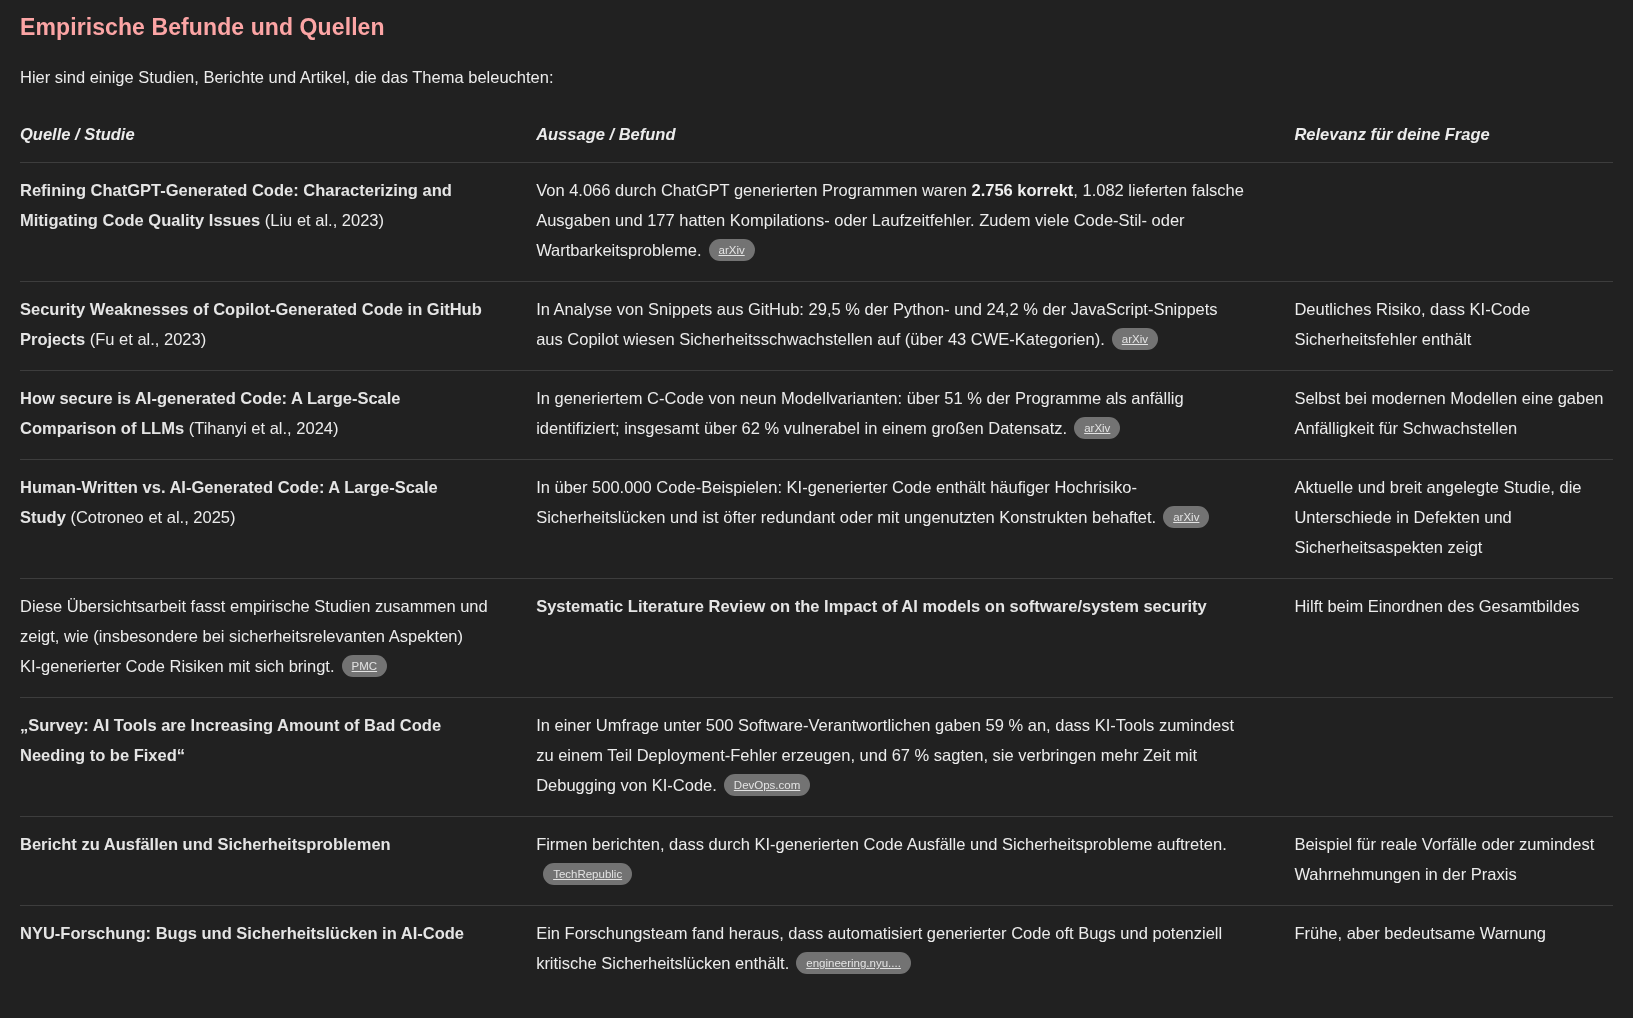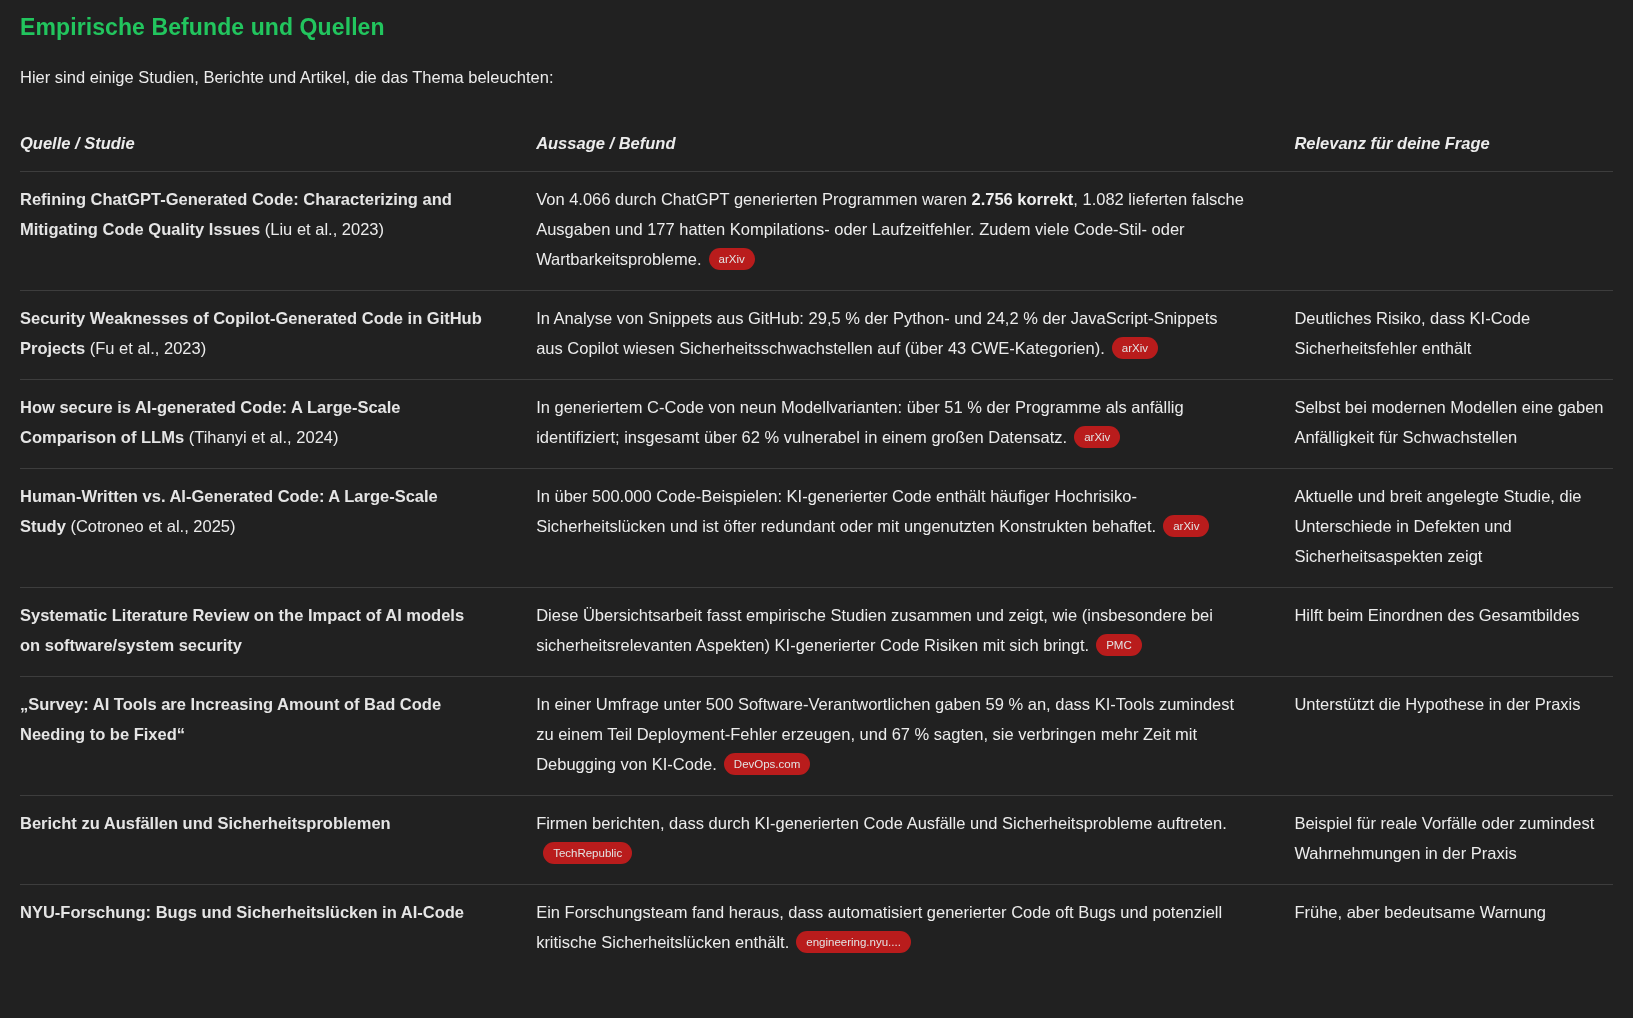--- a/index.html
+++ b/index.html
@@ -13,28 +13,28 @@
   .page {
     width: 1633px;
     height: 1018px;
     box-sizing: border-box;
     padding: 14px 20px 0 20px;
     overflow: hidden;
   }
   .page-title {
     font-size: 23px;
     font-weight: 700;
-    color: #22c55e;
+    color: #fca5a5;
     margin: 0 0 21px 0;
     letter-spacing: 0.1px;
   }
   .intro {
     font-size: 16.5px;
     line-height: 30px;
-    margin: 0 0 36px 0;
+    margin: 0 0 27px 0;
     color: #ececec;
   }
   .studies-table {
     width: 100%;
   }
   .trow {
     display: grid;
     grid-template-columns: 32.4% 47.6% 20%;
     border-bottom: 1px solid #3d3d3d;
   }
@@ -59,31 +59,32 @@
   .study-title {
     font-weight: 700;
     color: #e5e5e5;
   }
   .bold {
     font-weight: 700;
     color: #f0f0f0;
   }
   .badge {
     display: inline-block;
-    background: #b91c1c;
+    background: #737373;
     color: #e3e3e3;
     font-size: 11.5px;
     line-height: 14px;
     padding: 4px 10px;
     border-radius: 999px;
     margin-left: 7px;
     position: relative;
     top: -2px;
     white-space: nowrap;
     cursor: pointer;
+    text-decoration: underline;
   }
 </style>
 </head>
 <body>
 
 <div class="page">
   <h1 class="page-title">Empirische Befunde und Quellen</h1>
   <p class="intro">Hier sind einige Studien, Berichte und Artikel, die das Thema beleuchten:</p>
 
   <div class="studies-table">
@@ -133,39 +134,36 @@
     <div class="cell">
       <span><span>In über 500.000 Code-Beispielen: KI-generierter Code enthält häufiger Hochrisiko-Sicherheitslücken und ist öfter redundant oder mit ungenutzten Konstrukten behaftet.</span></span><span class="badge">arXiv</span>
     </div>
     <div class="cell col-relevance">
       <span>Aktuelle und breit angelegte Studie, die Unterschiede in Defekten und Sicherheitsaspekten zeigt</span>
     </div>
   </div>
 
   <div class="trow">
     <div class="cell">
-      <span class="study-title">Systematic Literature Review on the Impact of AI models on software/system security</span>
+      <span><span>Diese Übersichtsarbeit fasst empirische Studien zusammen und zeigt, wie (insbesondere bei sicherheitsrelevanten Aspekten) KI-generierter Code Risiken mit sich bringt.</span></span><span class="badge">PMC</span>
     </div>
     <div class="cell">
-      <span><span>Diese Übersichtsarbeit fasst empirische Studien zusammen und zeigt, wie (insbesondere bei sicherheitsrelevanten Aspekten) KI-generierter Code Risiken mit sich bringt.</span></span><span class="badge">PMC</span>
+      <span class="study-title">Systematic Literature Review on the Impact of AI models on software/system security</span>
     </div>
     <div class="cell col-relevance">
       <span>Hilft beim Einordnen des Gesamtbildes</span>
     </div>
   </div>
 
   <div class="trow">
     <div class="cell">
       <span class="study-title">„Survey: AI Tools are Increasing Amount of Bad Code Needing to be Fixed“</span>
     </div>
     <div class="cell">
       <span><span>In einer Umfrage unter 500 Software-Verantwortlichen gaben 59 % an, dass KI-Tools zumindest zu einem Teil Deployment-Fehler erzeugen, und 67 % sagten, sie verbringen mehr Zeit mit Debugging von KI-Code.</span></span><span class="badge">DevOps.com</span>
-    </div>
-    <div class="cell col-relevance">
-      <span>Unterstützt die Hypothese in der Praxis</span>
     </div>
   </div>
 
   <div class="trow">
     <div class="cell">
       <span class="study-title">Bericht zu Ausfällen und Sicherheitsproblemen</span>
     </div>
     <div class="cell">
       <span><span>Firmen berichten, dass durch KI-generierten Code Ausfälle und Sicherheitsprobleme auftreten.</span></span><span class="badge">TechRepublic</span>
     </div>

